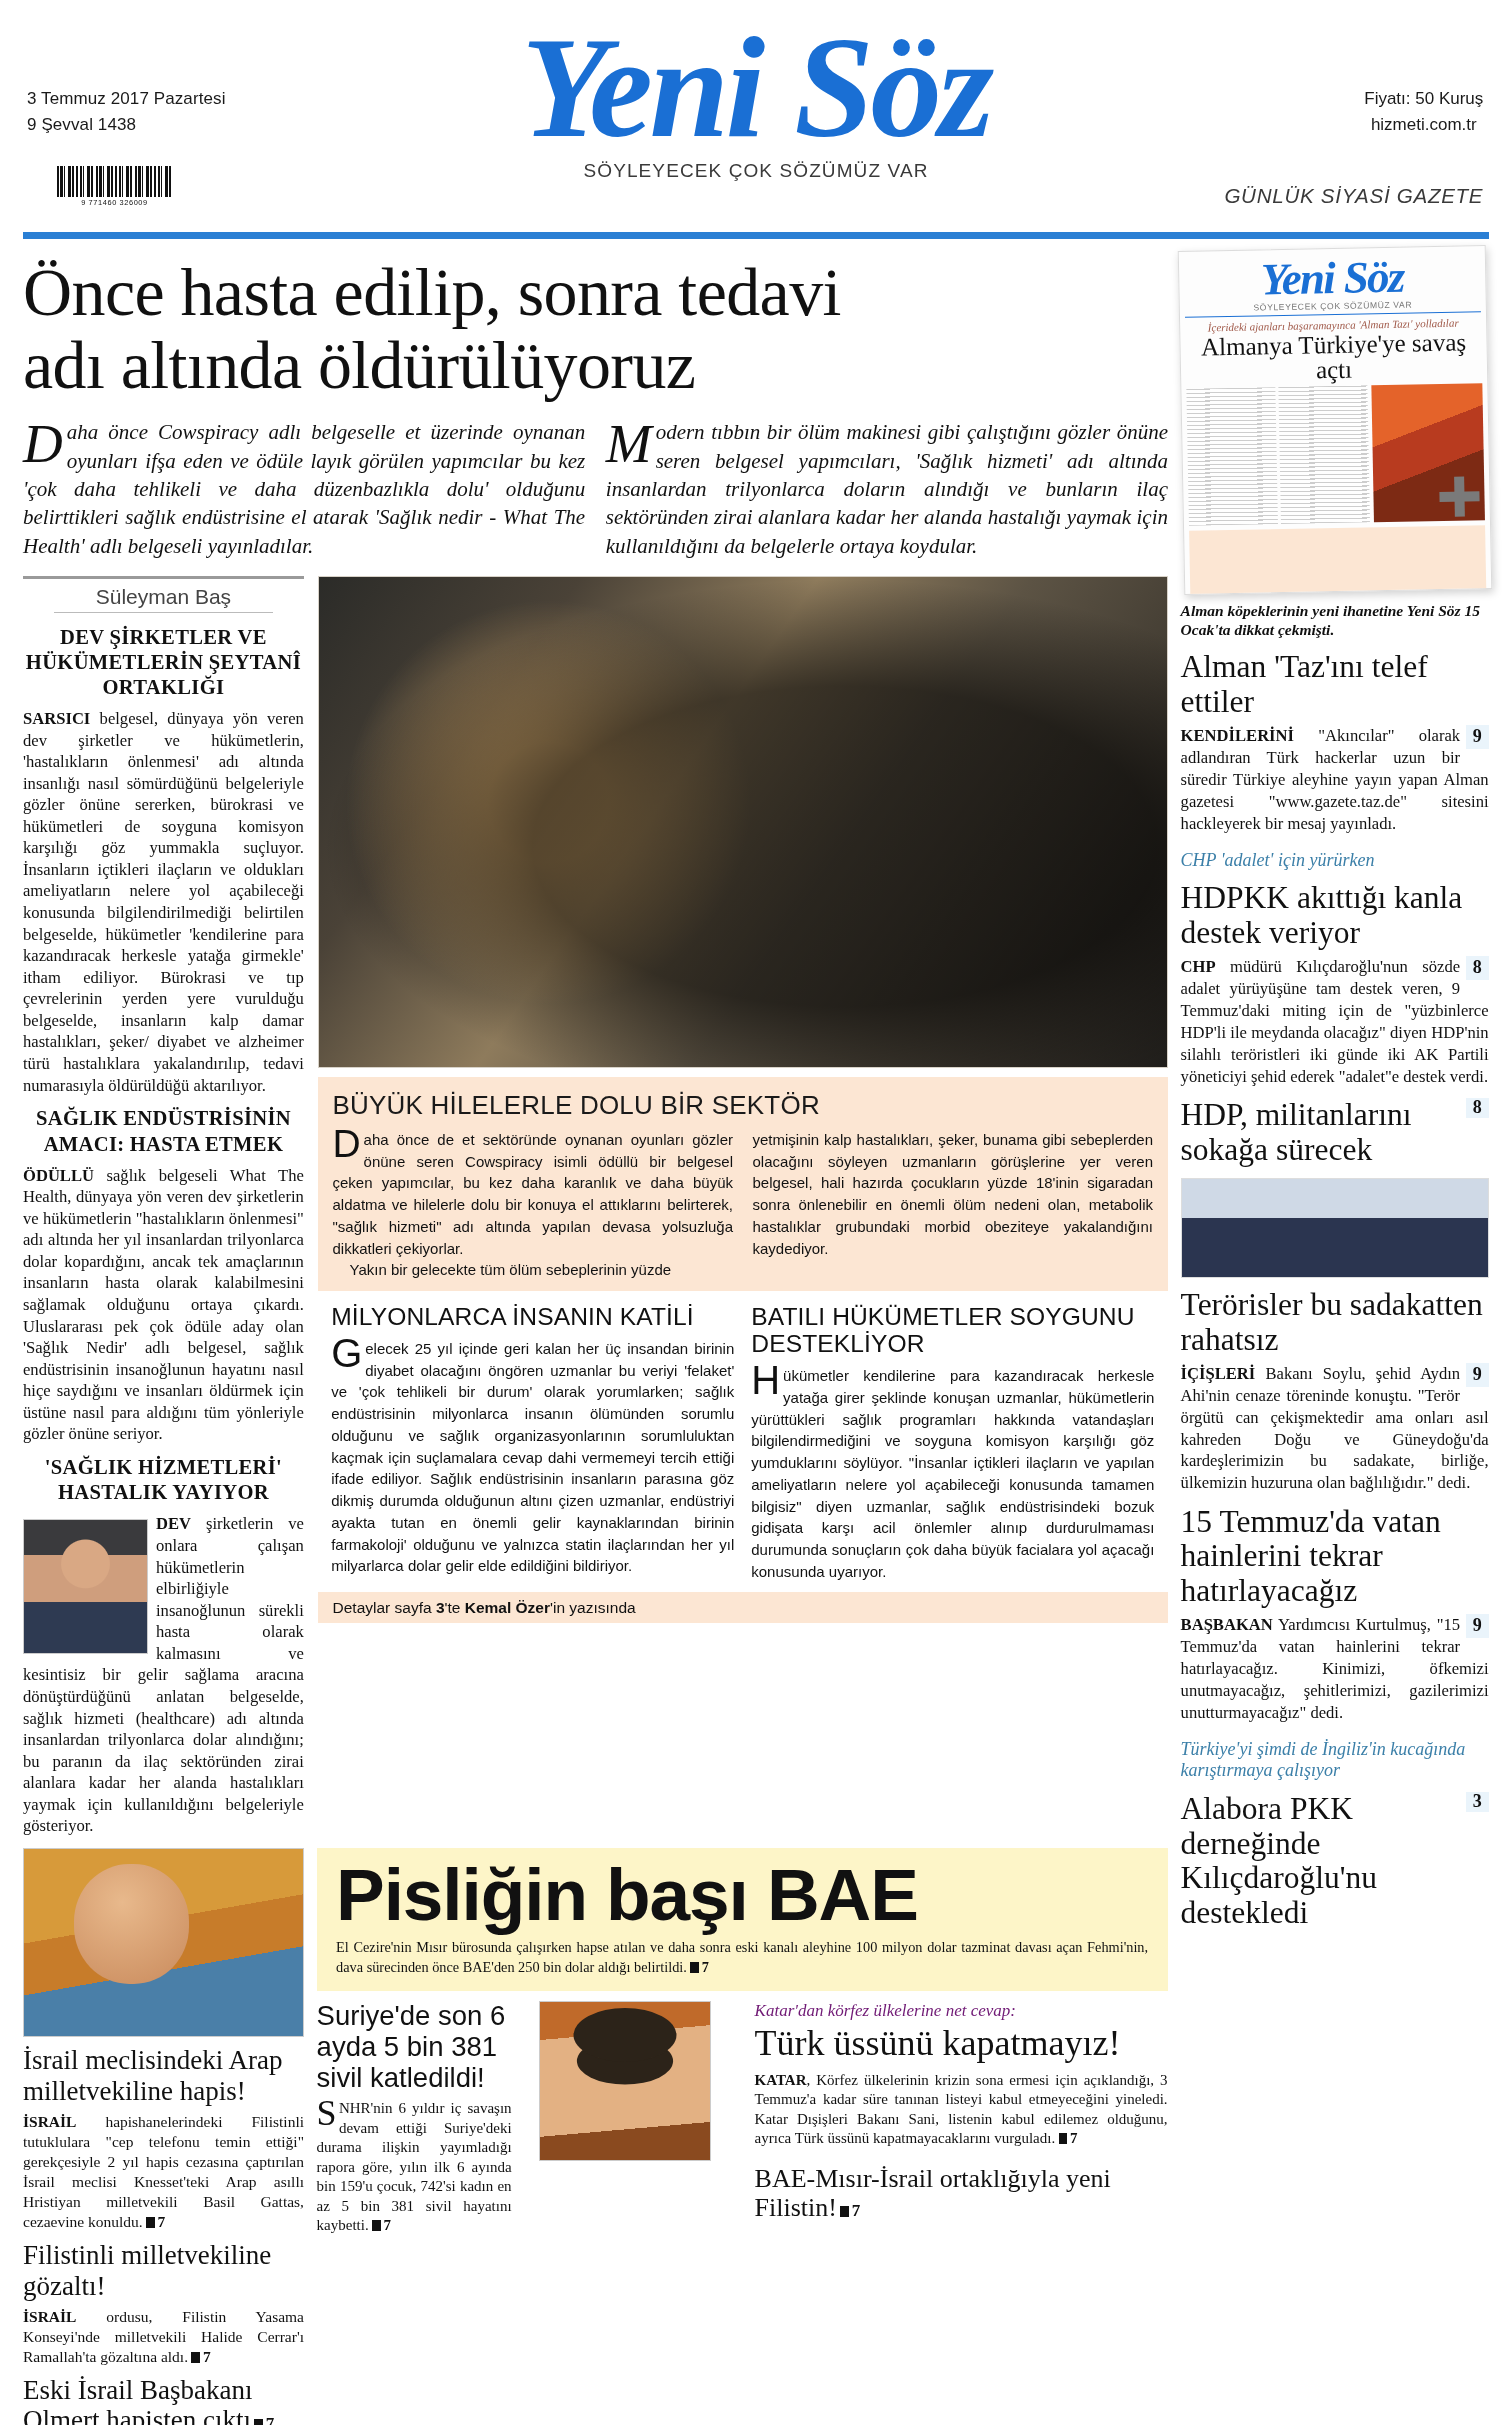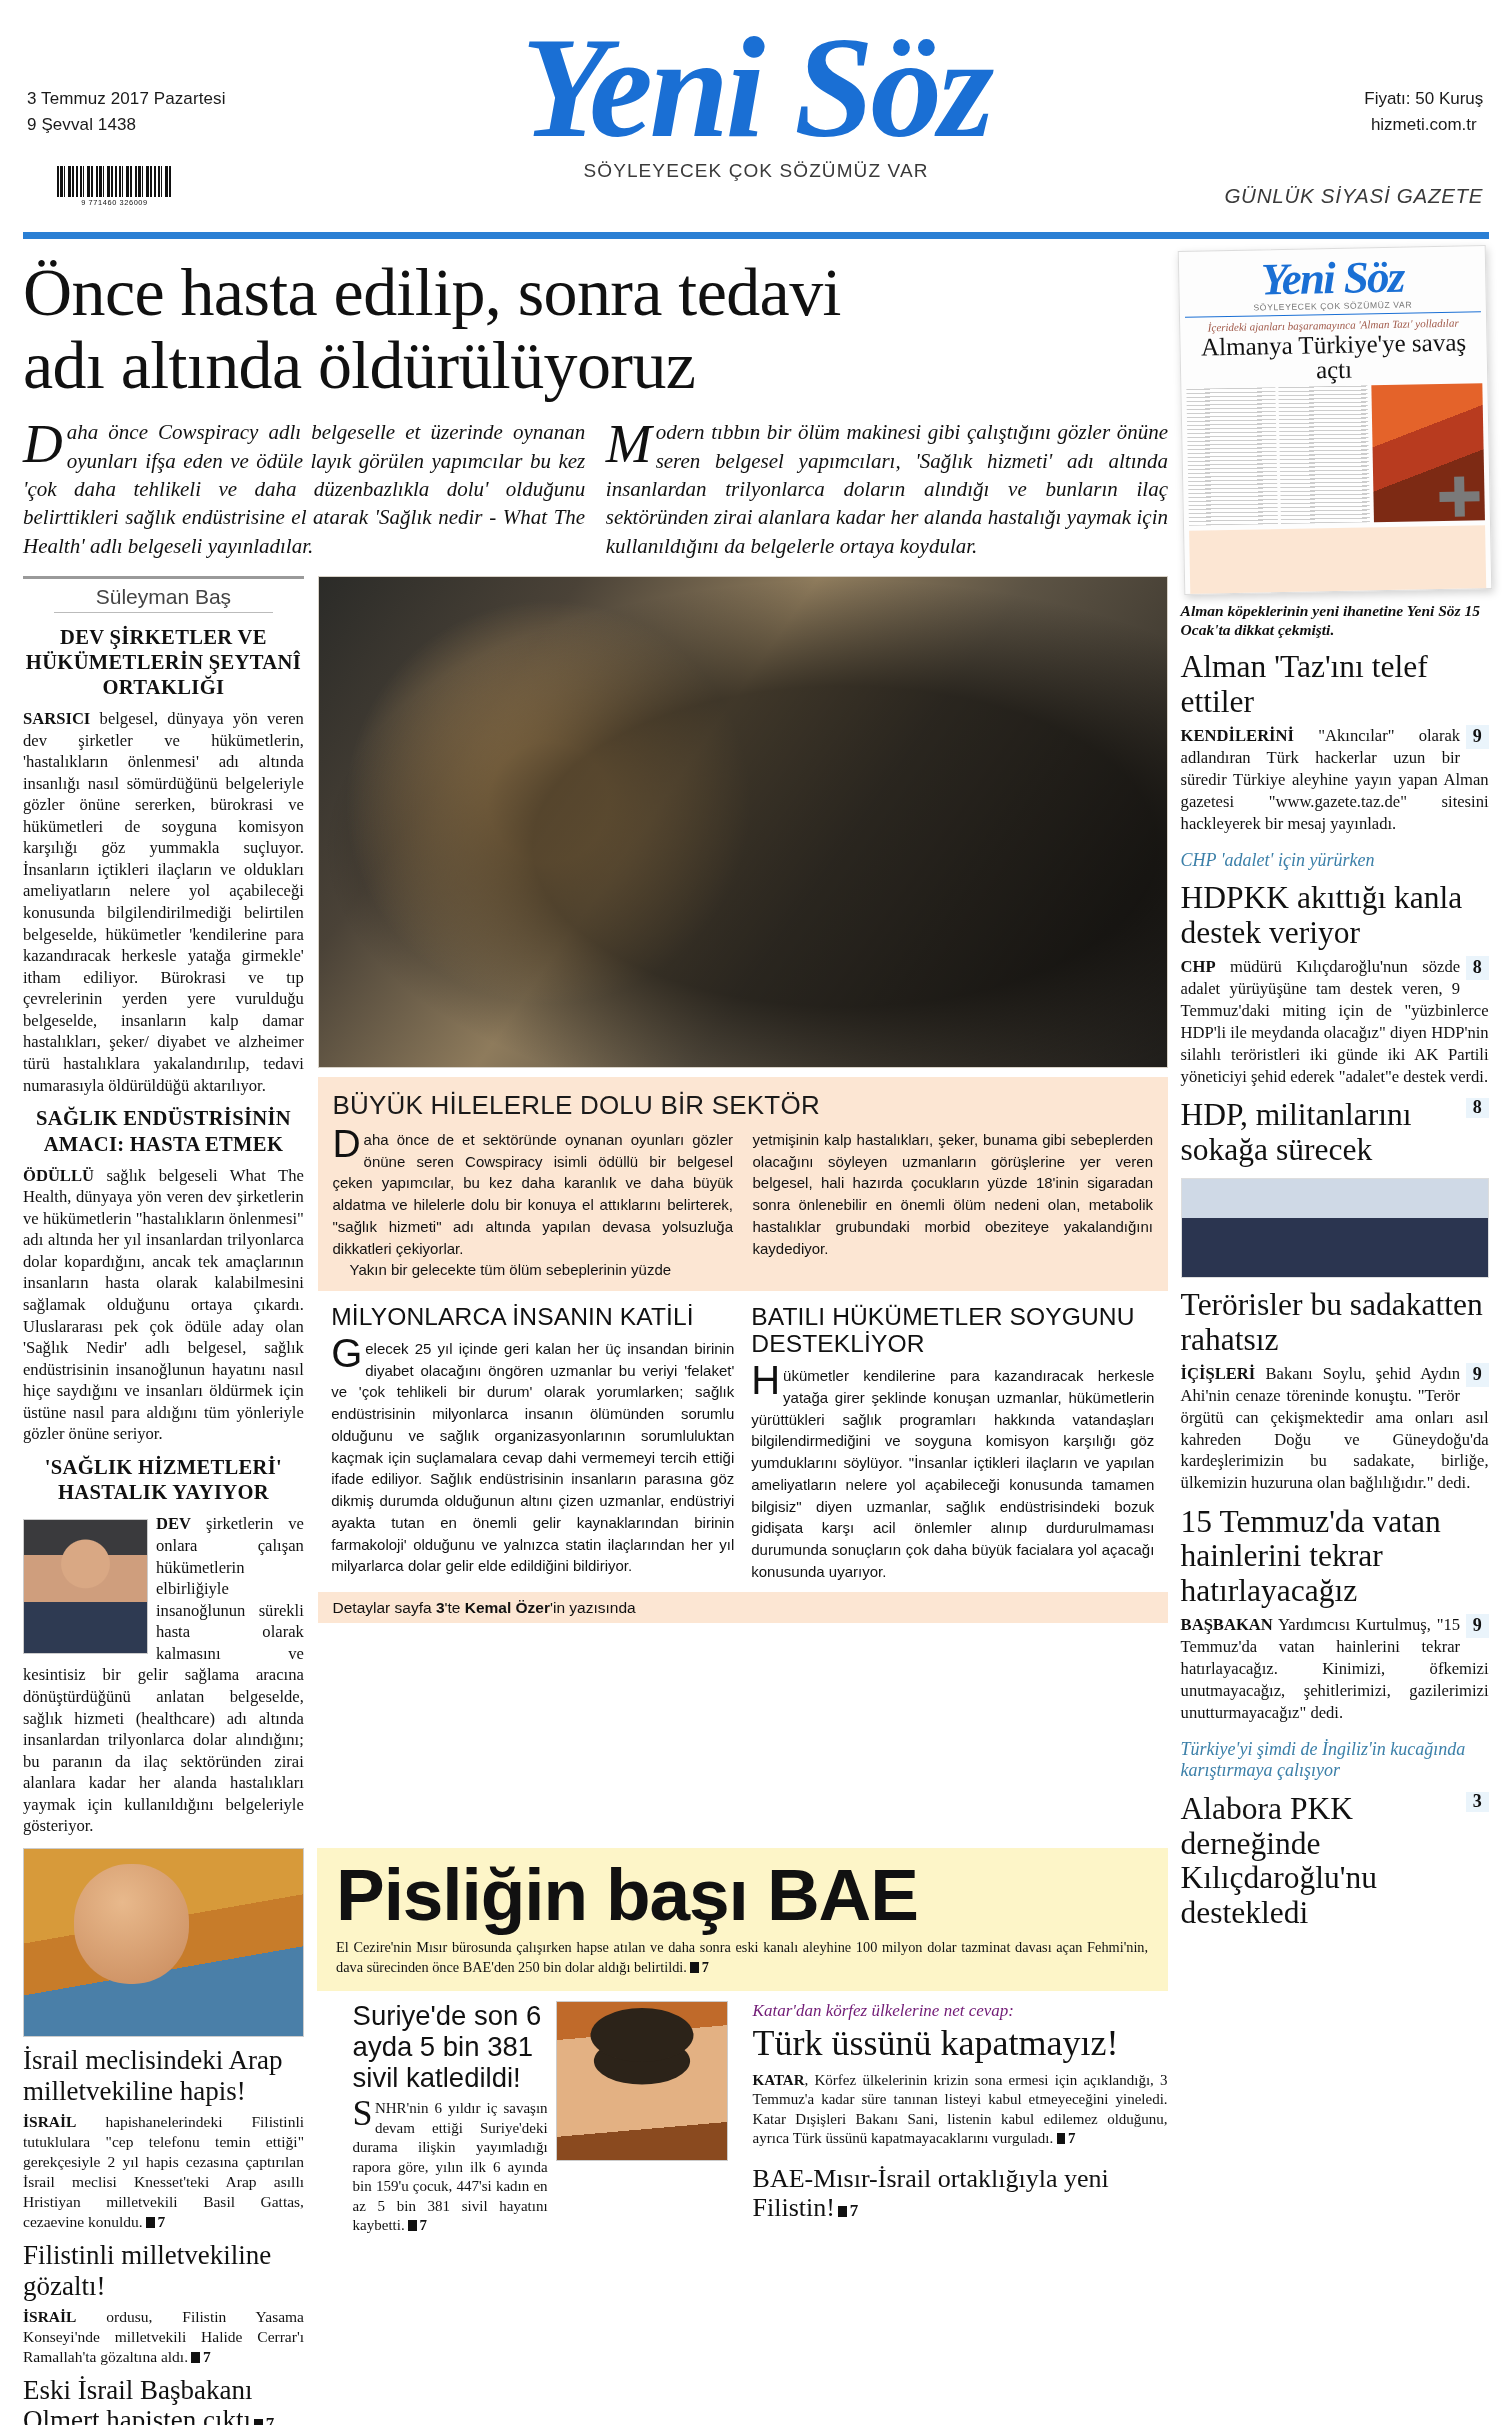--- a/index.html
+++ b/index.html
@@ -124,21 +124,21 @@
   .low-photo:after{content:""; position:absolute; left:18%; top:8%; width:115px; height:120px; border-radius:48%;
     background:radial-gradient(circle at 42% 32%, #e8b98c, #c98a5c);}
   .low-head { font-family:"Liberation Serif", serif; font-size:27px; line-height:1.12; margin:8px 0 5.7px;}
   .low-body { font-family:"Liberation Serif", serif; font-size:15.5px; line-height:1.3; text-align:justify;}
   .sqmark { display:inline-block; width:8.6px; height:11px; background:#111; vertical-align:-1.1px; margin:0 2.9px 0 3.4px;}
 
   .bae-box { background:#fdf5c8; padding:9.2px 19.5px 12.6px; }
   .bae-head { font-family:"Liberation Sans", sans-serif; font-weight:700; font-size:73px; line-height:1.02; letter-spacing:-1.1px; text-align:left; color:#111; }
   .bae-sub { font-family:"Liberation Serif", serif; font-size:14.3px; line-height:1.45; text-align:justify; margin-top:4.6px;}
 
-  .bae-lower { display:flex; gap:8px; margin-top:10.3px;margin-left:36px;}
+  .bae-lower { display:flex; gap:27px; margin-top:10.3px;}
   .bl-left { width:195px; }
   .bl-photo { width:172px; height:160px; border:0.6px solid #ccc;
      background: linear-gradient(175deg,#c06a2a 0 22%, #e3b183 22% 78%, #8a4a1f 78% 100%); position:relative; overflow:hidden;}
   .bl-photo:after{content:""; position:absolute; left:50%; top:4%; transform:translateX(-50%); width:103px; height:54px; border-radius:50%;
      background:#2c2319; box-shadow:0 26px 0 -3.4px #2c2319;}
   .bl-mid { width:189px; }
   .bl-right { flex:1; }
   .bl-title { font-family:"Liberation Sans", sans-serif; font-size:27.5px; line-height:1.12; }
   .kicker-red { font-family:"Liberation Serif", serif; font-style:italic; font-size:17px; color:#701a75; margin-bottom:3.4px; }
   .bl-head2 { font-family:"Liberation Serif", serif; font-size:36px; line-height:1.1; margin-bottom:6.9px;}
@@ -252,21 +252,21 @@
 
         <div class="low-mid">
           <div class="bae-box">
             <div class="bae-head">Pisliğin başı BAE</div>
             <div class="bae-sub"><span>El Cezire'nin Mısır bürosunda çalışırken hapse atılan ve daha sonra eski kanalı aleyhine 100 milyon dolar tazminat davası açan Fehmi'nin, dava sürecinden önce BAE'den 250 bin dolar aldığı belirtildi.</span><span class="sqmark"></span><b>7</b></div>
           </div>
 
           <div class="bae-lower">
             <div class="bl-left">
               <div class="bl-title">Suriye'de son 6 ayda 5 bin 381 sivil katledildi!</div>
-              <p class="bl-body" style="margin-top:5.7px"><span class="dropcap" style="float:left;font-size:36px;line-height:.8;padding-right:2.3px">S</span><span>NHR'nin 6 yıldır iç savaşın devam ettiği Suriye'deki durama ilişkin yayımladığı rapora göre, yılın ilk 6 ayında bin 159'u çocuk, 447'si kadın en az 5 bin 381 sivil hayatını kaybetti.</span><span class="sqmark"></span><b>7</b></p>
+              <p class="bl-body" style="margin-top:5.7px"><span class="dropcap" style="float:left;font-size:36px;line-height:.8;padding-right:2.3px">S</span><span>NHR'nin 6 yıldır iç savaşın devam ettiği Suriye'deki durama ilişkin yayımladığı rapora göre, yılın ilk 6 ayında bin 159'u çocuk, 742'si kadın en az 5 bin 381 sivil hayatını kaybetti.</span><span class="sqmark"></span><b>7</b></p>
             </div>
 
             <div class="bl-mid">
               <div class="bl-photo"></div>
             </div>
 
             <div class="bl-right">
               <div class="kicker-red">Katar'dan körfez ülkelerine net cevap:</div>
               <div class="bl-head2">Türk üssünü kapatmayız!</div>
               <p class="bl-body"><b>KATAR</b><span>, Körfez ülkelerinin krizin sona ermesi için açıklandığı, 3 Temmuz'a kadar süre tanınan listeyi kabul etmeyeceğini yineledi. Katar Dışişleri Bakanı Sani, listenin kabul edilemez olduğunu, ayrıca Türk üssünü kapatmayacaklarını vurguladı.</span><span class="sqmark"></span><b>7</b></p>

